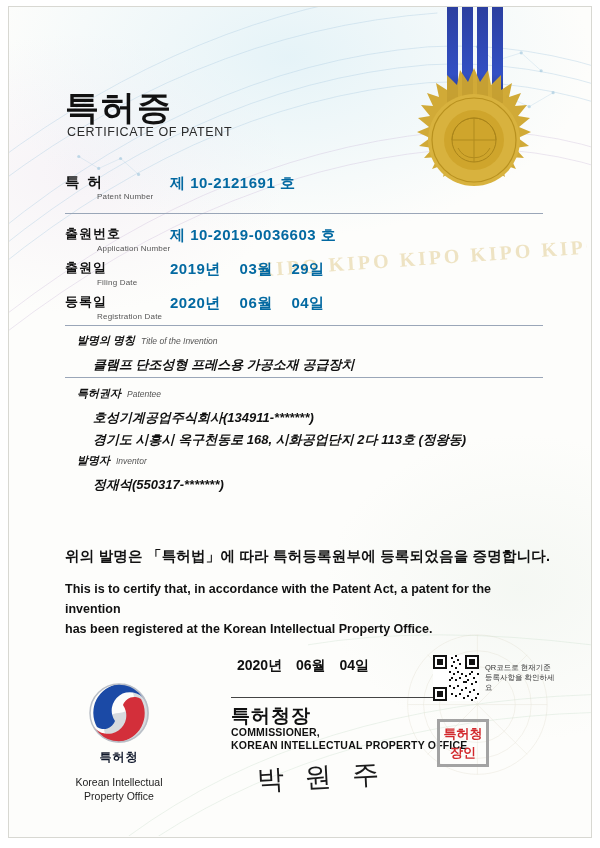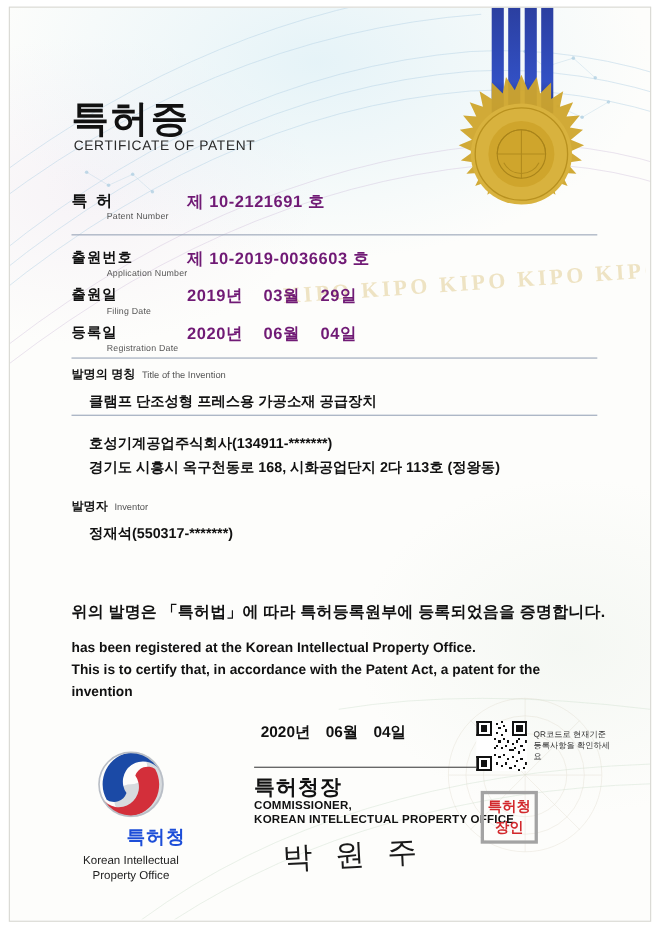--- a/index.html
+++ b/index.html
@@ -134,37 +134,38 @@
     color: #555;
     letter-spacing: 0.2px;
     padding-left: 32px;
   }
   .fvalue {
     position: absolute;
     left: 105px;
     top: 1px;
     font-size: 15px;
     font-weight: bold;
-    color: #701a75;
+    color: #0369a1;
     letter-spacing: 0.5px;
     white-space: nowrap;
   }
   .fvalue.spaced span { margin-right: 14px; }
   .hrule {
     position: absolute;
     left: 56px;
     width: 478px;
     height: 1px;
     background: #9aa6b8;
   }
   
   .sect {
     position: absolute;
-    left: 56px;
+    left: 68px;
     width: 480px;
+    font-style: italic;
   }
   .sect-head {
     font-size: 11px;
     font-weight: bold;
     color: #111;
   }
   .sect-head .en {
     font-size: 8.5px;
     font-weight: normal;
     color: #555;
@@ -271,24 +272,24 @@
     left: 76px;
     top: 672px;
     width: 68px;
     height: 68px;
   }
   .emblem-ko {
     position: absolute;
     left: 60px;
     top: 742px;
     width: 100px;
-    text-align: right;
-    font-size: 17px;
-    font-weight: bold;
-    color: #1d4ed8;
+    text-align: center;
+    font-size: 12px;
+    font-weight: bold;
+    color: #0f172a;
     letter-spacing: 1px;
   }
   .emblem-en {
     position: absolute;
     left: 48px;
     top: 768px;
     width: 124px;
     text-align: center;
     font-size: 10.5px;
     color: #222;
@@ -437,35 +438,38 @@
 
     <div class="sect" style="top:326px">
       <div class="sect-head">
         <span>발명의 명칭</span><span class="en">Title of the Invention</span>
       </div>
       <div class="sect-body">클램프 단조성형 프레스용 가공소재 공급장치</div>
     </div>
     <div class="hrule" style="top:370px"></div>
 
     <div class="sect" style="top:379px">
+      <div class="sect-head">
+        <span>특허권자</span><span class="en">Patentee</span>
+      </div>
       <div class="sect-body">호성기계공업주식회사(134911-*******)</div>
       <div class="sect-body" style="margin-top:3px">경기도 시흥시 옥구천동로 168, 시화공업단지 2다 113호 (정왕동)</div>
     </div>
 
     <div class="sect" style="top:446px">
       <div class="sect-head">
         <span>발명자</span><span class="en">Inventor</span>
       </div>
       <div class="sect-body">정재석(550317-*******)</div>
     </div>
 
     <div class="certify-ko">위의 발명은 「특허법」에 따라 특허등록원부에 등록되었음을 증명합니다.</div>
     <div class="certify-en">
+      <div>This is to certify that, in accordance with the Patent Act, a patent for the invention</div>
       <div>has been registered at the Korean Intellectual Property Office.</div>
-      <div>This is to certify that, in accordance with the Patent Act, a patent for the invention</div>
     </div>
 
     <div class="issue-date">
       <span>2020년</span>
       <span>06월</span>
       <span>04일</span>
     </div>
     <div class="sig-rule"></div>
 
     <div class="comm-ko">특허청장</div>

